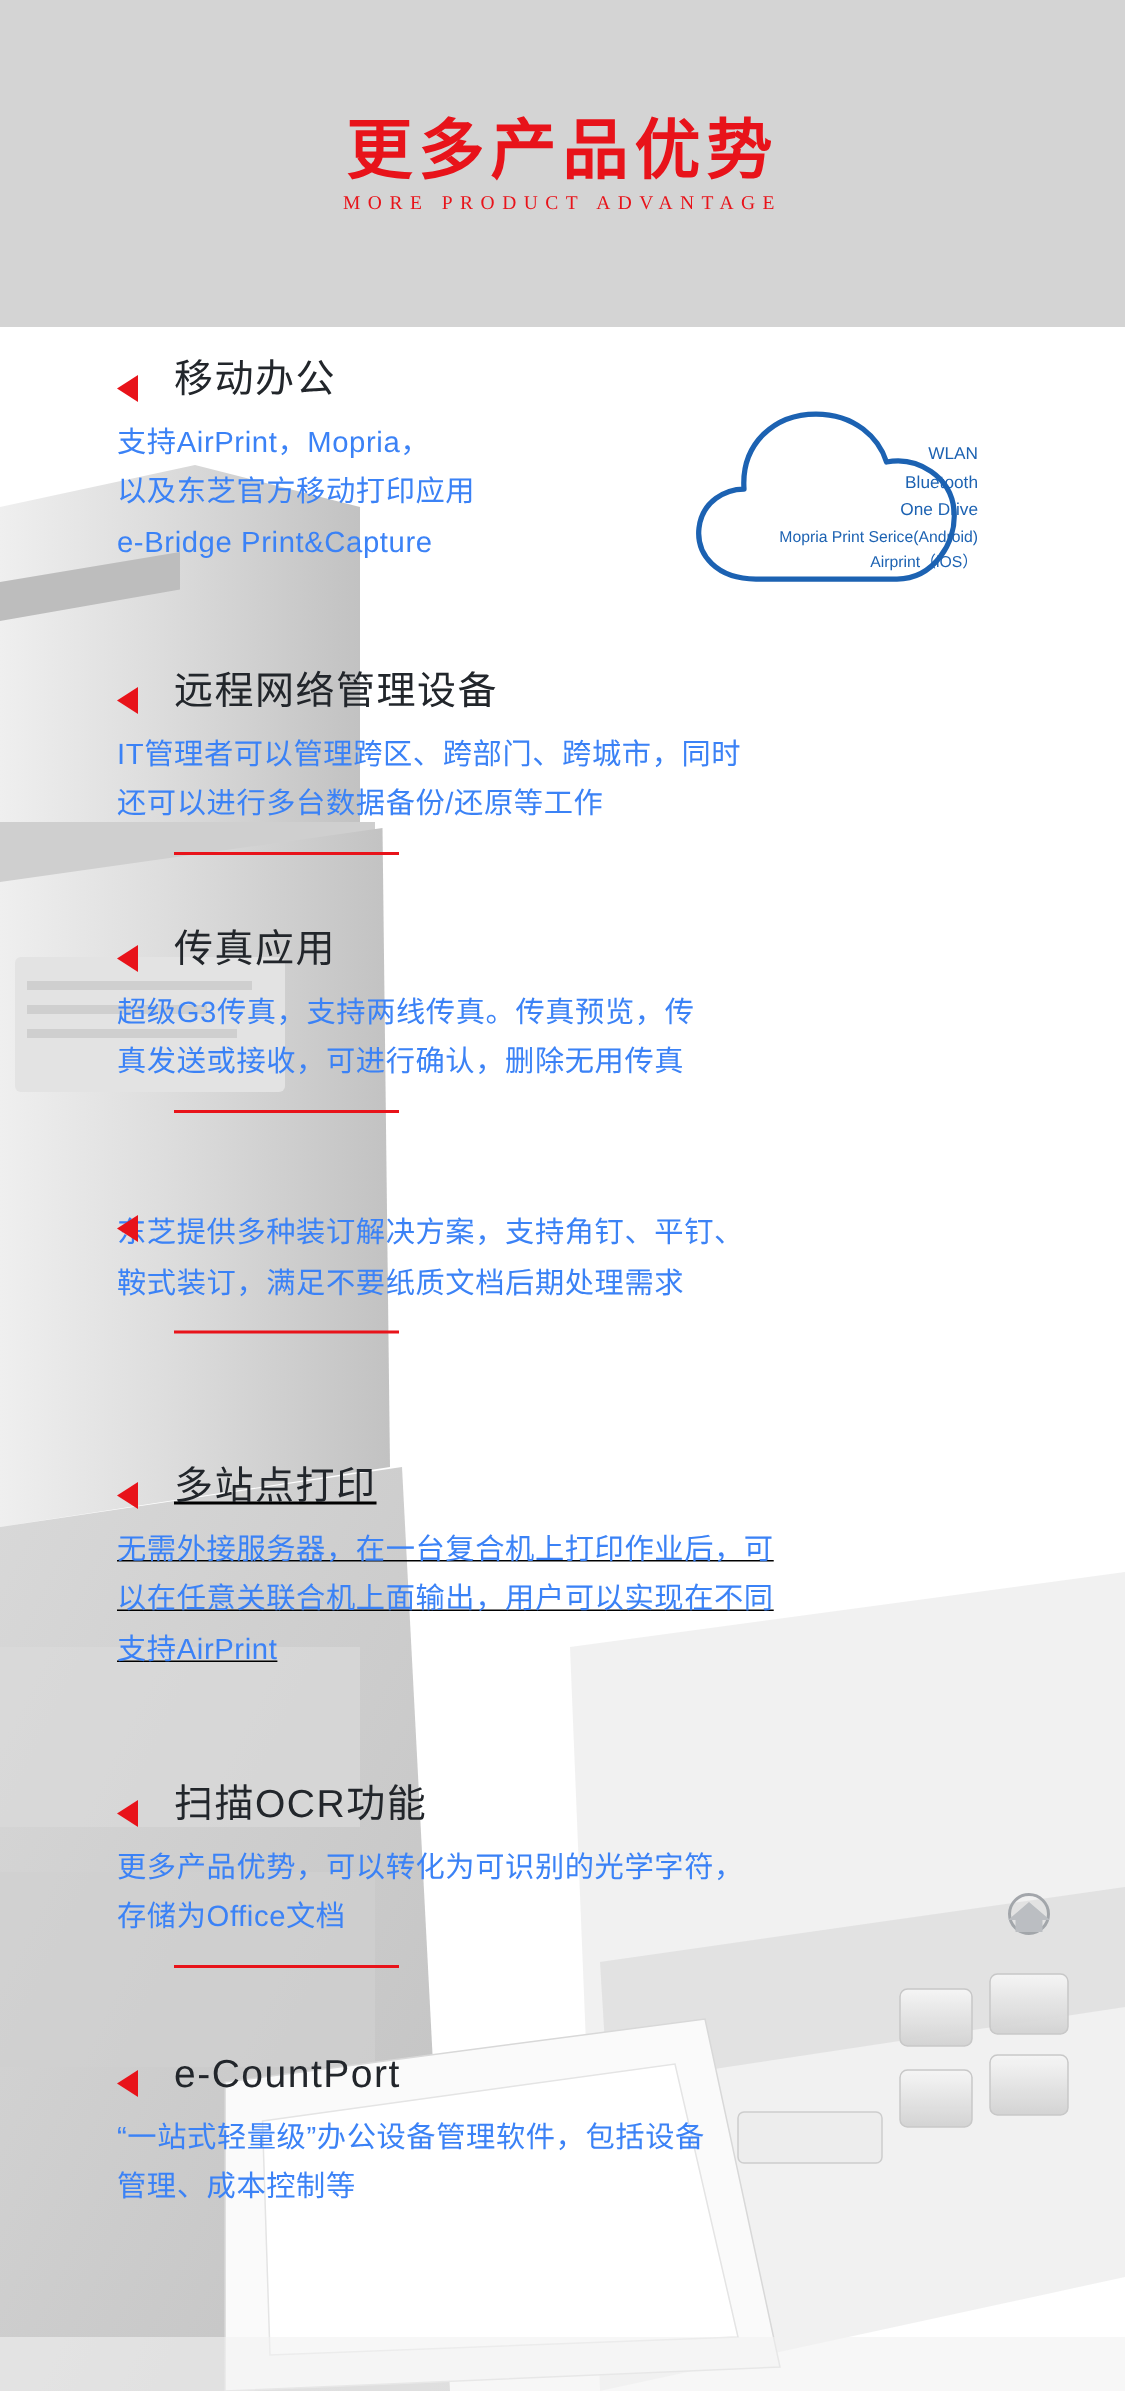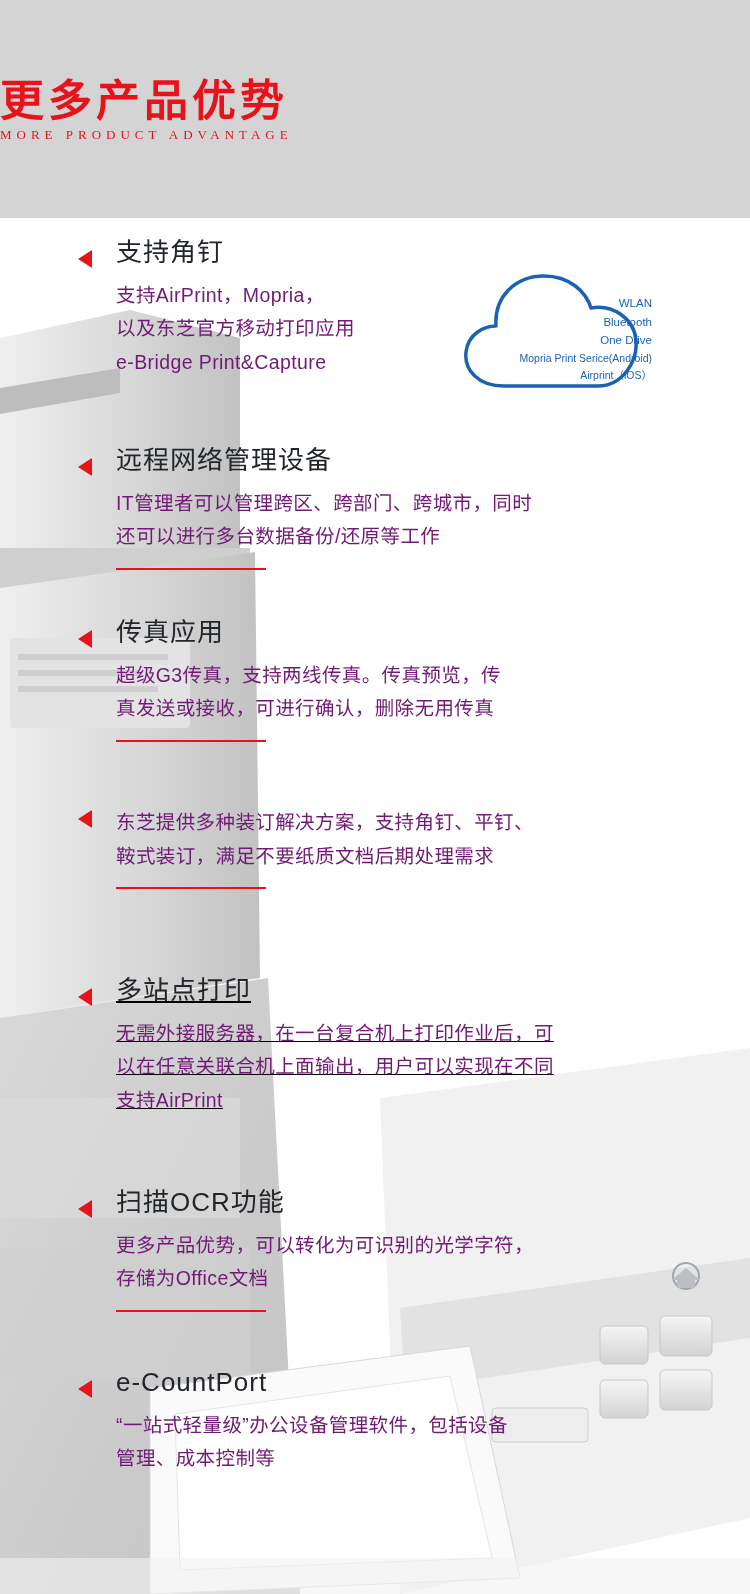--- a/index.html
+++ b/index.html
@@ -20,20 +20,21 @@
 
   
   .header {
     position: absolute;
     left: 0; top: 0;
     width: 750px;
     height: 218px;
     background: #d4d4d4;
     display: flex;
     flex-direction: column;
+    align-items: center;
     justify-content: center;
   }
   .header-title {
     font-size: 44px;
     font-weight: bold;
     color: #e8131a;
     letter-spacing: 4px;
     line-height: 1.2;
     font-family: "DejaVu Sans", "Liberation Sans", sans-serif;
   }
@@ -80,24 +81,23 @@
   }
   .item-title {
     margin-left: 38px;
     font-size: 26px;
     color: #22262b;
     font-weight: normal;
     line-height: 1.25;
     letter-spacing: 1px;
   }
   .item-body {
-    margin-left: 38px;
     margin-top: 10px;
     font-size: 19.5px;
-    color: #701a75;
+    color: #3b82f6;
     line-height: 1.72;
     letter-spacing: 0.4px;
     white-space: pre-line;
   }
   .rule {
     margin-left: 38px;
     margin-top: 14px;
     width: 150px;
     height: 2px;
     background: #e8131a;
@@ -199,21 +199,21 @@
         <div>WLAN</div>
         <div>Bluetooth</div>
         <div>One Drive</div>
         <div class="small">Mopria Print Serice(Android)</div>
         <div class="small">Airprint（iOS）</div>
       </div>
     </div>
 
     <div class="item" style="top:18px;">
       <span class="bullet"></span>
-      <div class="item-title">支持角钉</div>
+      <div class="item-title">移动办公</div>
       <div class="item-body">支持AirPrint，Mopria，
 以及东芝官方移动打印应用
 e-Bridge Print&amp;Capture</div>
     </div>
 
     <div class="item" style="top:226px;">
       <span class="bullet"></span>
       <div class="item-title">远程网络管理设备</div>
       <div class="item-body">IT管理者可以管理跨区、跨部门、跨城市，同时
 还可以进行多台数据备份/还原等工作</div>

